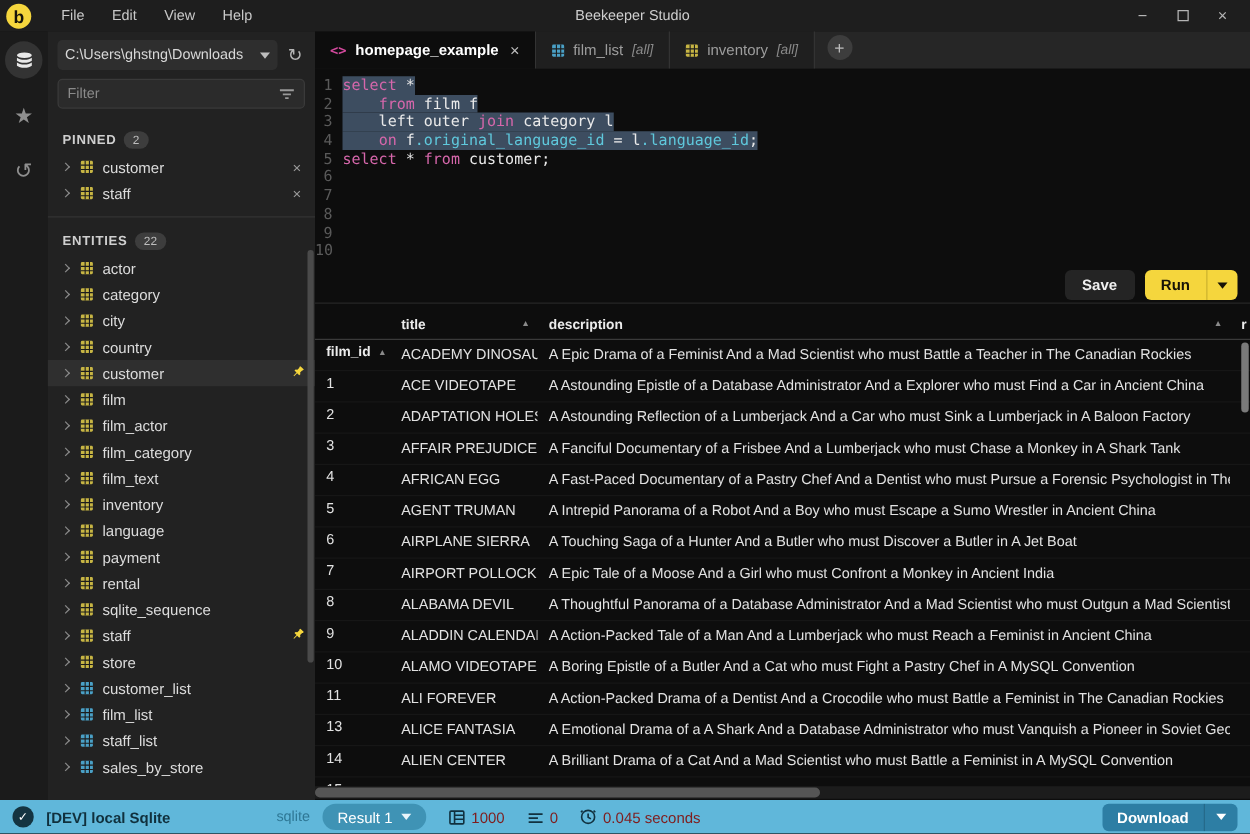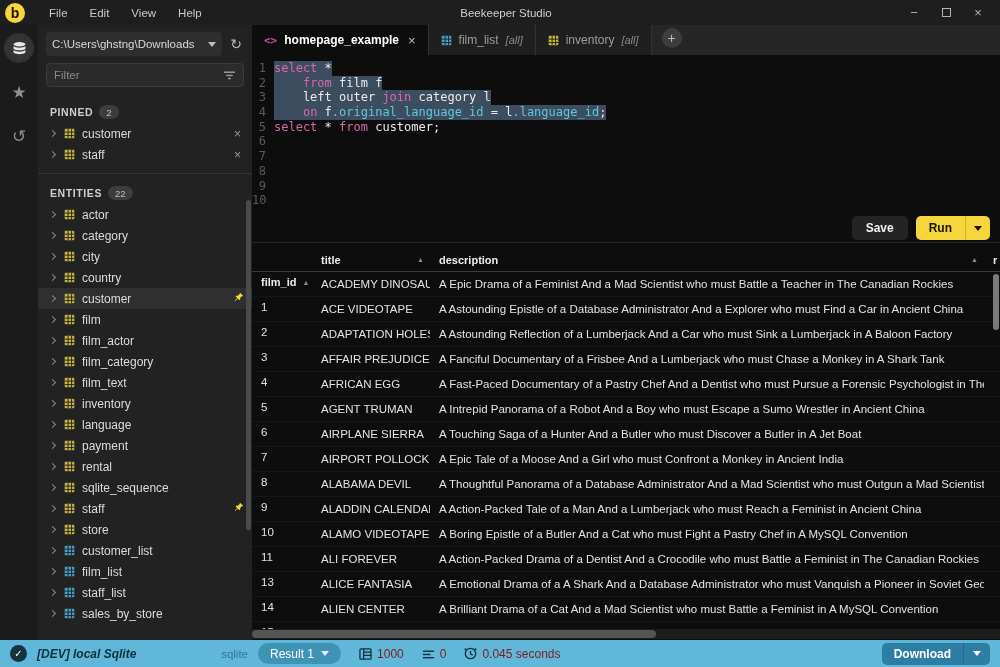--- a/index.html
+++ b/index.html
@@ -90,21 +90,21 @@
   .col-desc { flex:1; min-width:0; }
   .col-extra { width:16px; flex:none; overflow:hidden; }
 
   .grid-vscroll { position:absolute; right:1px; top:26px; width:6px; height:56px; background:#7a7a7a; border-radius:3px; }
   .hscroll { position:absolute; left:0; bottom:1px; right:0; height:10px; background:#1c1c1c; }
   .hscroll .thumb { position:absolute; left:0; top:1px; height:8px; width:54%; background:#555; border-radius:4px; }
 
   
   .statusbar { position:absolute; left:0; bottom:0; width:1000px; height:27px; background:#60b7da; display:flex; align-items:center; color:#10303d; font-size:12px; z-index:40; }
   .status-check { width:17px; height:17px; border-radius:50%; background:#143441; color:#fff; font-size:10px; display:flex; align-items:center; justify-content:center; margin:0 10px 0 10px; }
-  .conn-label { font-weight:bold;font-style:italic; }
+  .conn-label { font-weight:bold; }
   .dialect { margin-left:auto; color:#2e7795; font-size:11.5px; }
   .status-left { width:248px; display:flex; align-items:center; }
   .result-pill { display:flex; align-items:center; gap:7px; background:#3f93b5; color:#fff; border-radius:12px; padding:3.5px 12px; font-size:12px; margin-left:10px; }
   .result-pill i { width:0; height:0; border-left:4px solid transparent; border-right:4px solid transparent; border-top:5px solid #e8f4fa; }
   .stat-item { display:flex; align-items:center; gap:5px; margin-left:18px; color:#7f1d1d; }
   .stat-item svg { display:block; }
   .download-btn { margin-left:auto; margin-right:10px; display:flex; align-items:center; background:#2d7ea4; border-radius:5px; overflow:hidden; color:#fff; }
   .download-btn .dl-main { font-size:12px; font-weight:bold; padding:4px 12px; border-right:1px solid #246documentation588; border-right:1px solid #256a8a; }
   .download-btn .dl-caret { padding:0 9px; display:flex; align-items:center; }
   .download-btn .dl-caret i { width:0; height:0; border-left:4px solid transparent; border-right:4px solid transparent; border-top:5px solid #fff; }

